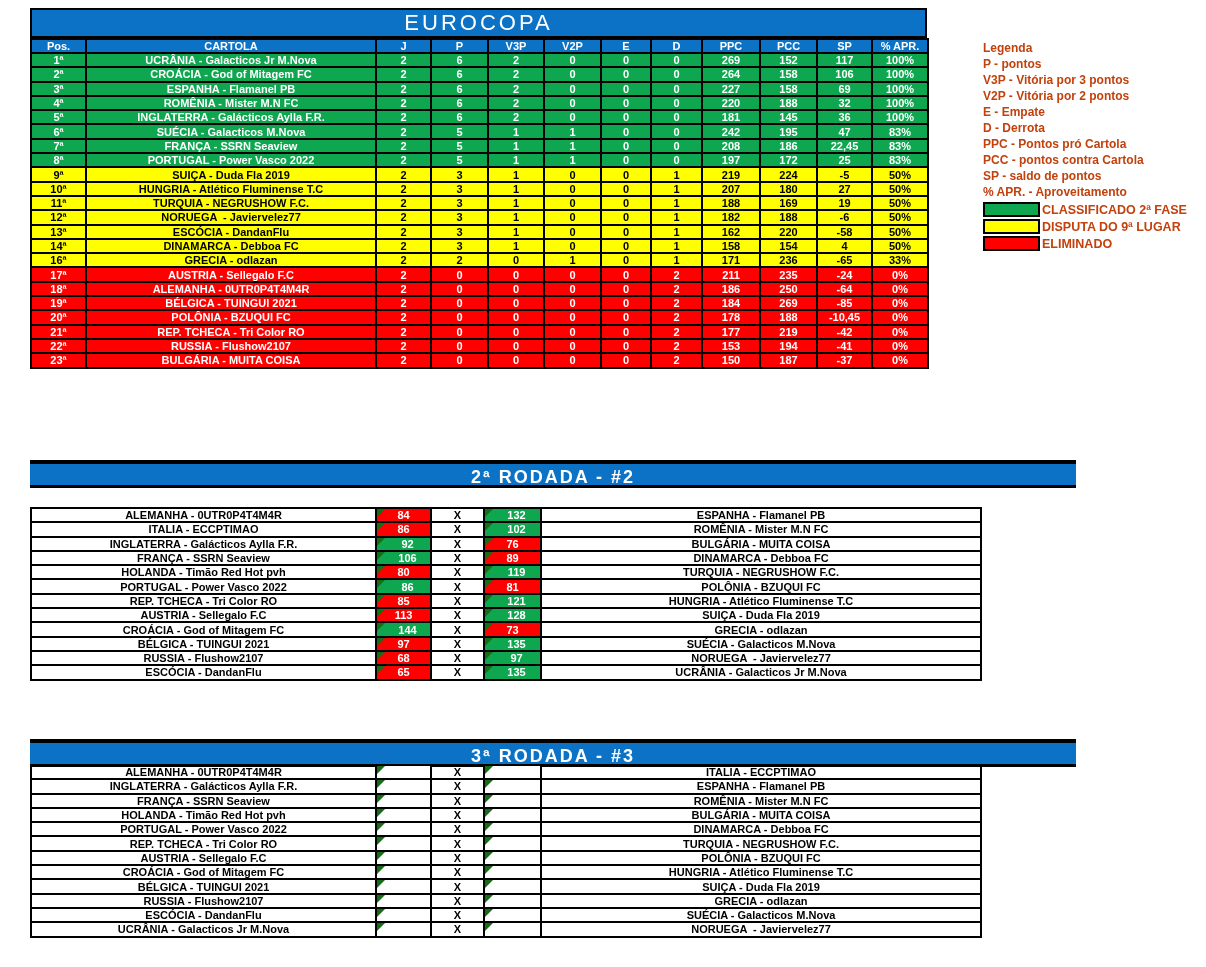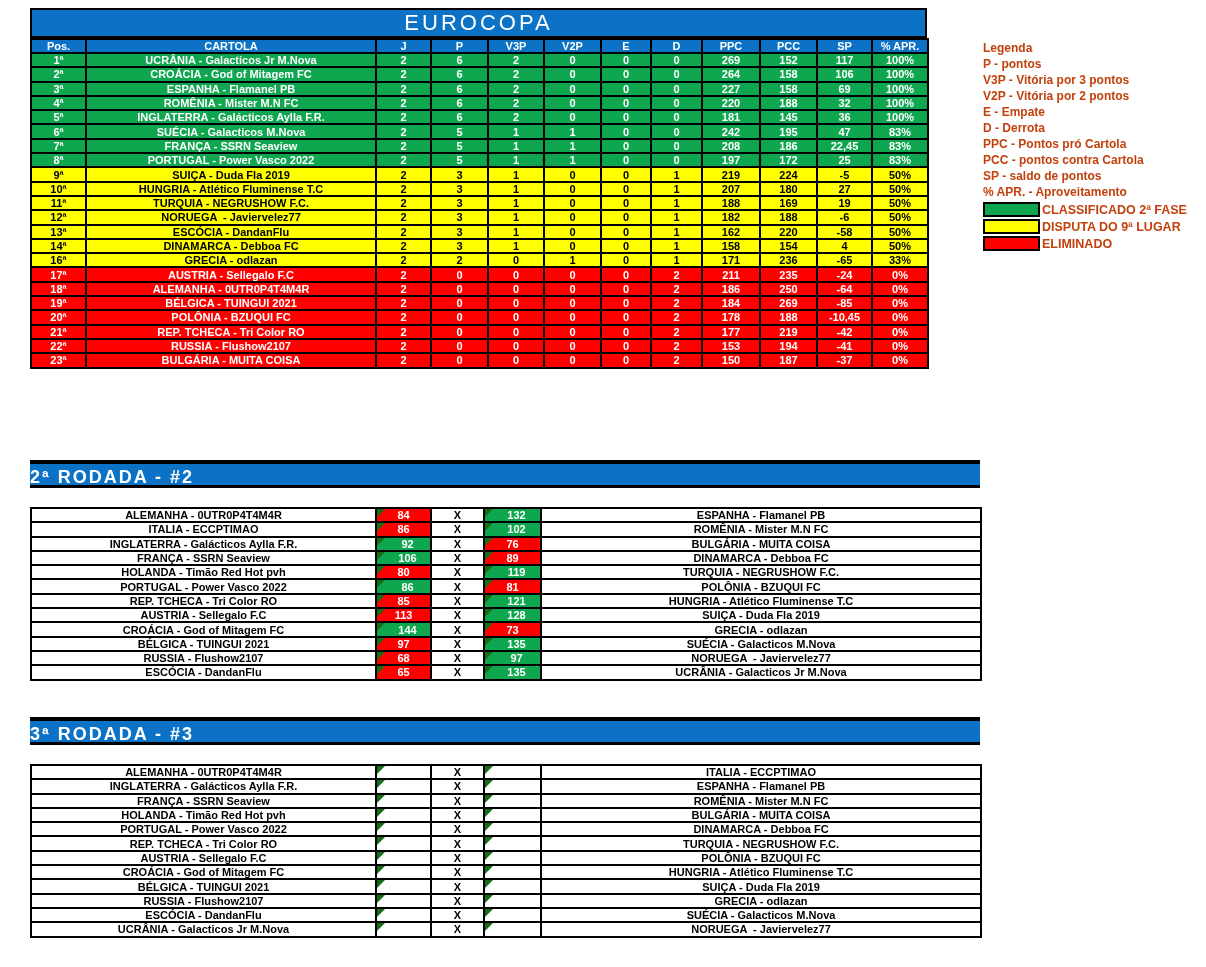--- a/index.html
+++ b/index.html
@@ -27,23 +27,23 @@
   .team-cell{white-space:pre;}
 
   
   .legend{position:absolute;left:983px;top:40px;width:222px;color:#c2410c;}
   .legend-line{font-size:12px;font-weight:bold;line-height:16px;white-space:nowrap;}
   .legend-status{display:flex;align-items:flex-end;height:17px;}
   .legend-swatch{width:57px;height:15px;border:2px solid var(--ink);flex:0 0 57px;}
   .legend-status-label{font-size:12.5px;font-weight:bold;margin-left:2px;white-space:nowrap;}
 
   
-  .round-header{position:absolute;left:30px;width:950px;height:28px;background:var(--blue);
+  .round-header{position:absolute;left:30px;width:1046px;height:28px;background:var(--blue);
     border-top:4px solid var(--ink);border-bottom:3px solid var(--ink);
-    color:#fff;text-align:left;font-weight:bold;font-size:18px;letter-spacing:2px;
+    color:#fff;text-align:center;font-weight:bold;font-size:18px;letter-spacing:2px;
     line-height:26px;}
   .m-table{position:absolute;left:30px;width:950px;}
   .m-table td{position:relative;}
   .score-win{background:var(--green);color:#fff;padding-left:8px;}
   .score-loss{background:var(--red);color:#fff;}
   .score-empty{background:#fff;}
   .tri{position:absolute;top:0;left:0;width:0;height:0;
     border-top:8px solid var(--tri);border-right:8px solid transparent;}
 </style>
 </head>
@@ -514,21 +514,21 @@
         </tr>
         <tr>
           <td class="team-cell">ESCÓCIA - DandanFlu</td>
           <td class="score-loss"><span class="tri"></span>65</td>
           <td>X</td>
           <td class="score-win"><span class="tri"></span>135</td>
           <td class="team-cell">UCRÂNIA - Galacticos Jr M.Nova</td>
         </tr>
       </tbody>
     </table>
-    <div class="round-header" style="top: 717px;">3ª RODADA - #3</div>
+    <div class="round-header" style="top: 739px;">3ª RODADA - #3</div>
     <table class="m-table" style="top: 764px;">
       <colgroup>
         <col style="width: 345px;">
         <col style="width: 55px;">
         <col style="width: 53px;">
         <col style="width: 57px;">
         <col style="width: 440px;">
       </colgroup>
       <tbody>
         <tr>

